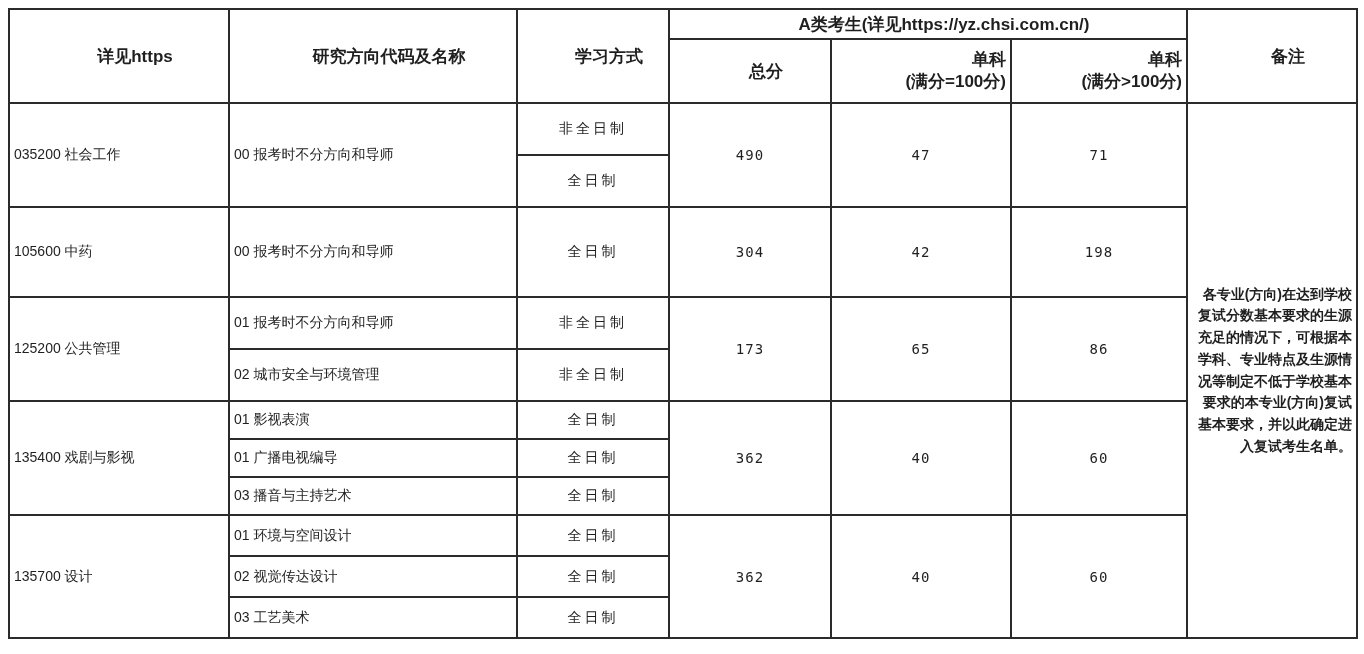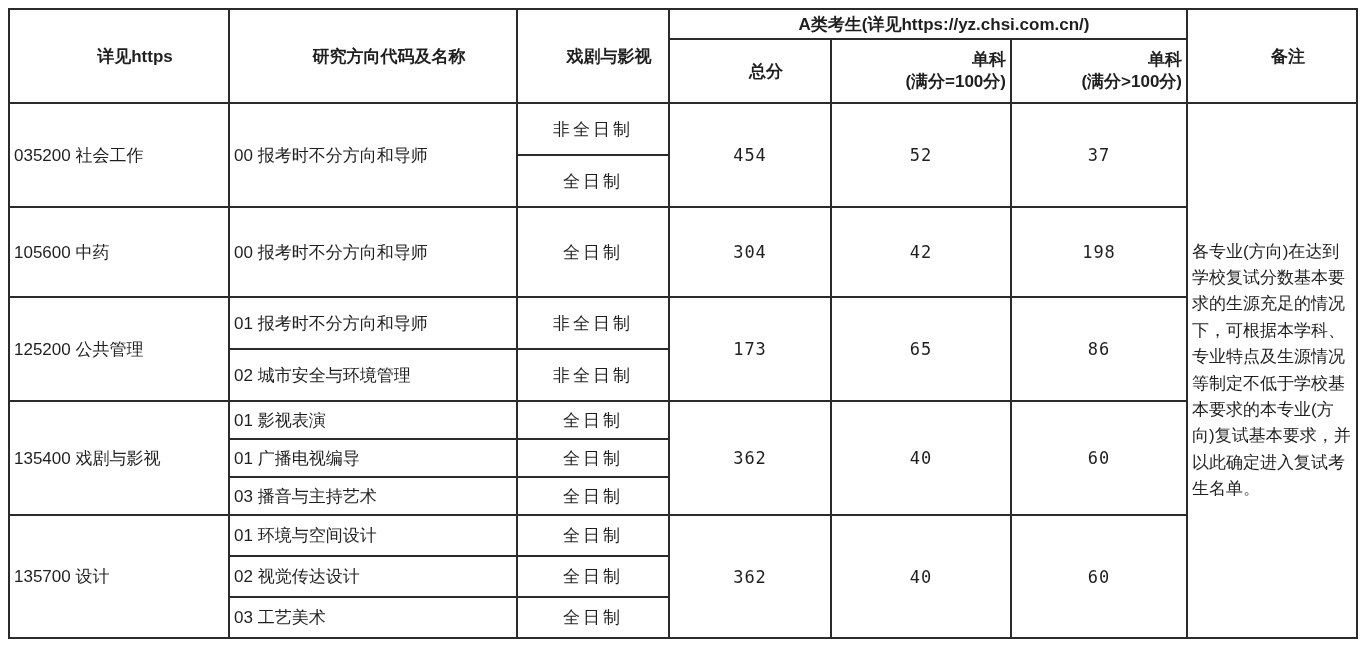--- a/index.html
+++ b/index.html
@@ -21,34 +21,35 @@
     overflow: hidden;
   }
   .score-table th {
     font-weight: bold;
     font-size: 17px;
     text-align: center;
     vertical-align: middle;
     padding-left: 36px;
   }
   .score-table td {
-    font-size: 17px;
+    font-size: 14px;
     vertical-align: middle;
   }
   tr.sub > td { border-top-width: 1px; }
   .left   { text-align: left; padding-left: 5px; }
   .center { text-align: center; }
   .num    { font-family: "DejaVu Sans Mono", monospace; font-size: 17px; letter-spacing: 1px; }
   .mode   { letter-spacing: 3px; }
   .remarks-cell {
     font-size: 16.5px;
     line-height: 1.55;
-    text-align: left;
+    text-align: right;
     vertical-align: middle;
     padding: 6px 5px 6px 6px;
+    font-weight: bold;
   }
   .hh1 { height: 30px; }
   .hh2 { height: 64px; }
   .h52 { height: 52px; }
   .h90 { height: 90px; border-radius: 25px; }
   .h38 { height: 38px; }
   .h41 { height: 41px; }
   .subhead-line { display: block; line-height: 1.3; text-align: right; }
 </style>
 </head>
@@ -62,21 +63,21 @@
       <col style="width:152px">
       <col style="width:162px">
       <col style="width:180px">
       <col style="width:176px">
       <col style="width:170px">
     </colgroup>
     <thead>
       <tr class="hh1">
         <th rowspan="2">详见https</th>
         <th rowspan="2">研究方向代码及名称</th>
-        <th rowspan="2">戏剧与影视</th>
+        <th rowspan="2">学习方式</th>
         <th colspan="3">A类考生(详见https://yz.chsi.com.cn/)</th>
         <th rowspan="2">备注</th>
       </tr>
       <tr class="hh2">
         <th>总分</th>
         <th>
           <span class="subhead-line">单科</span>
           <span class="subhead-line">(满分=100分)</span>
         </th>
         <th>
@@ -84,23 +85,23 @@
           <span class="subhead-line">(满分&gt;100分)</span>
         </th>
       </tr>
     </thead>
     <tbody>
 
       <tr class="h52">
         <td rowspan="2" class="left">035200 社会工作</td>
         <td rowspan="2" class="left">00 报考时不分方向和导师</td>
         <td class="center mode">非全日制</td>
-        <td rowspan="2" class="center num">454</td>
-        <td rowspan="2" class="center num">52</td>
-        <td rowspan="2" class="center num">37</td>
+        <td rowspan="2" class="center num">490</td>
+        <td rowspan="2" class="center num">47</td>
+        <td rowspan="2" class="center num">71</td>
         <td rowspan="11" class="remarks-cell">各专业(方向)在达到学校复试分数基本要求的生源充足的情况下，可根据本学科、专业特点及生源情况等制定不低于学校基本要求的本专业(方向)复试基本要求，并以此确定进入复试考生名单。</td>
       </tr>
       <tr class="h52 sub">
         <td class="center mode">全日制</td>
       </tr>
 
       <tr class="h90">
         <td class="left">105600 中药</td>
         <td class="left">00 报考时不分方向和导师</td>
         <td class="center mode">全日制</td>

